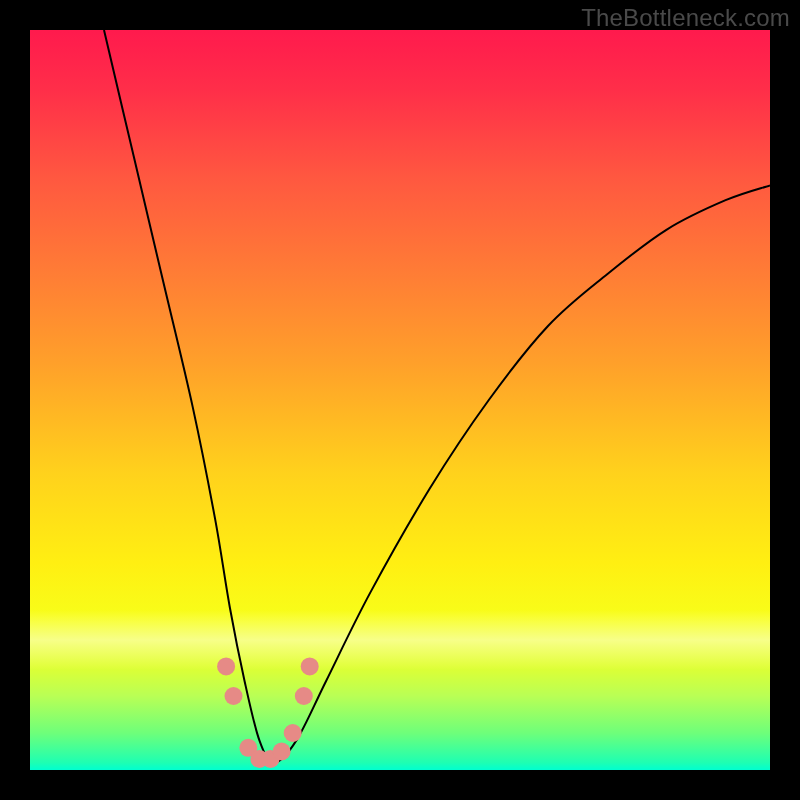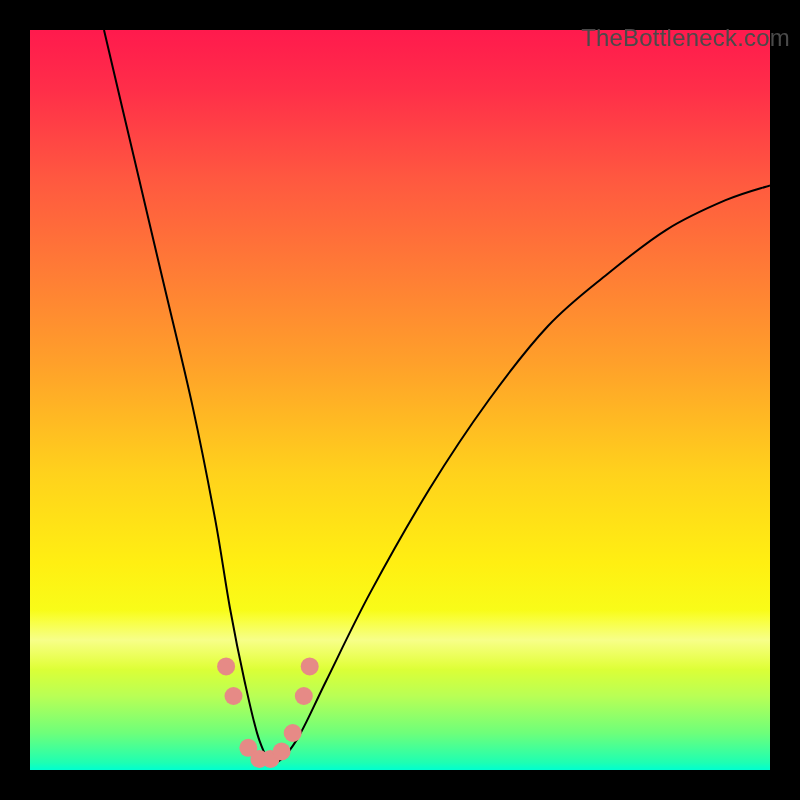--- a/index.html
+++ b/index.html
@@ -64,21 +64,20 @@
   }
   .watermark {
     position: absolute;
     top: 4px;
     right: 10px;
     color: #4a4a4a;
     font-size: 24px;
     font-weight: 500;
     letter-spacing: 0.2px;
     user-select: none;
-    margin-top: 20px;
   }
   svg.curves {
     position: absolute;
     inset: 0;
   }
 </style>
 </head>
 <body>
 
 <div class="frame">

